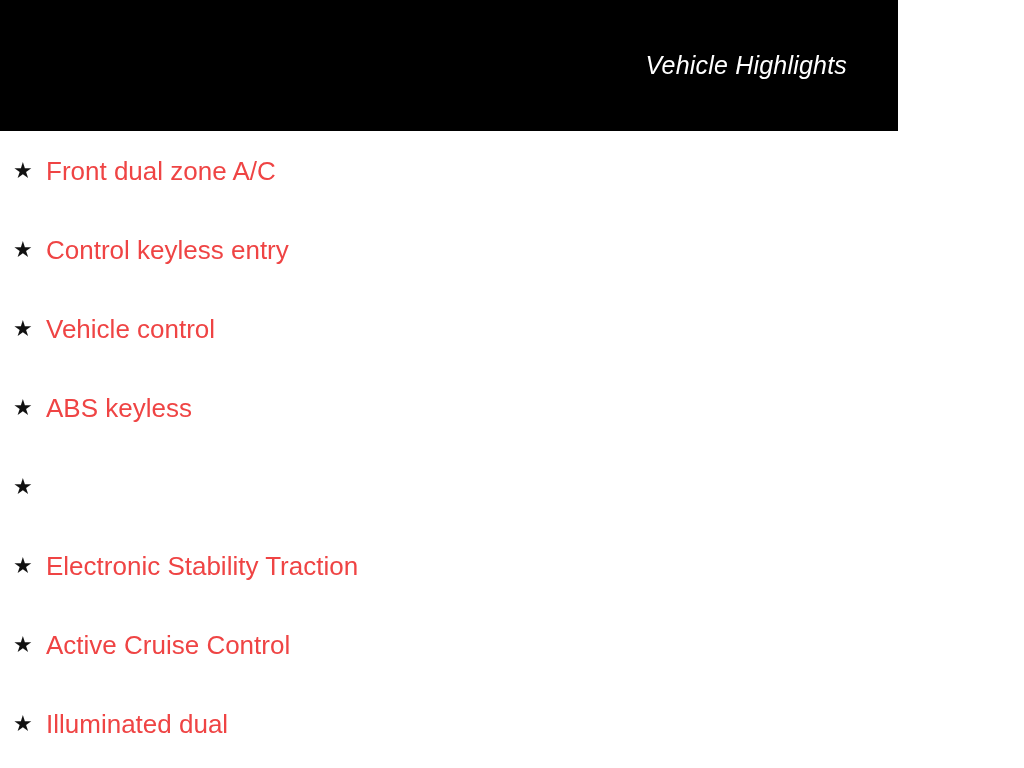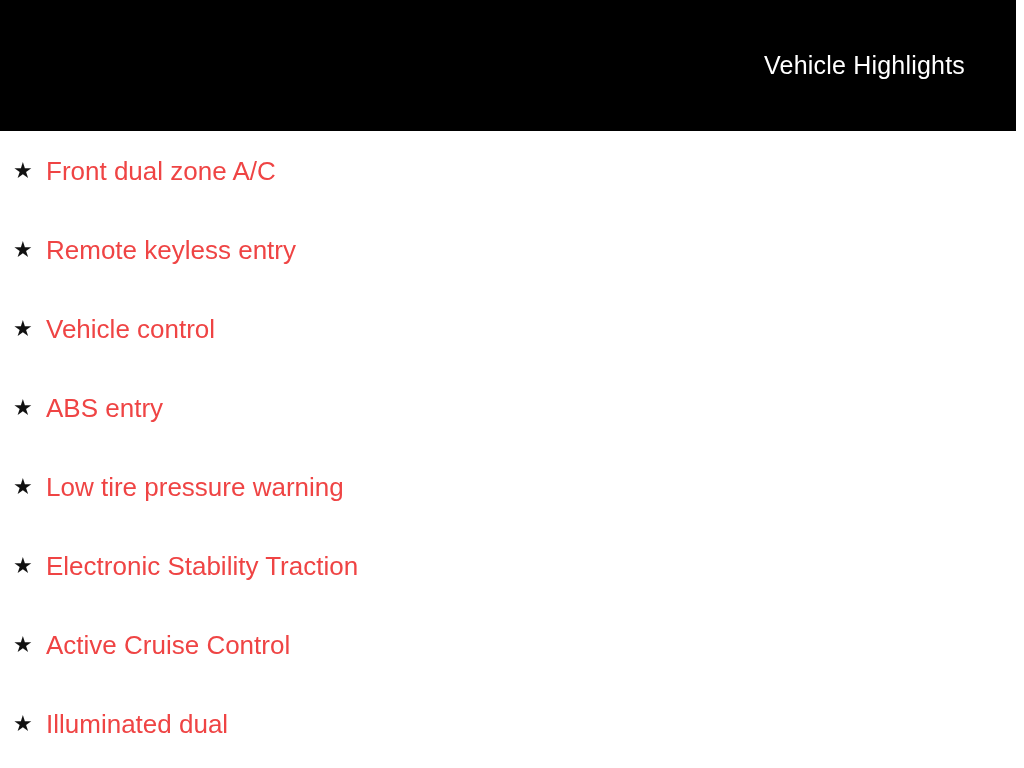--- a/index.html
+++ b/index.html
@@ -8,27 +8,28 @@
     padding: 0;
   }
   body {
     width: 1024px;
     height: 768px;
     background: #ffffff;
     font-family: "Liberation Sans", sans-serif;
     overflow: hidden;
   }
   .header {
-    width: 1016px;
+    width: 898px;
     height: 131px;
     background: #000000;
     display: flex;
     align-items: center;
     justify-content: flex-end;
     padding-right: 51px;
+    font-style: italic;
   }
   .header .title {
     color: #ffffff;
     font-size: 25px;
     font-weight: 400;
     letter-spacing: 0.2px;
   }
   .highlights-list {
     list-style: none;
     margin: 0;
@@ -60,33 +61,32 @@
   <span class="title">Vehicle Highlights</span>
 </div>
 
 <ul class="highlights-list" id="highlights-list">
     <li class="highlight-item">
       <span class="star">★</span>
       <span class="label">Front dual zone A/C</span>
     </li>
     <li class="highlight-item">
       <span class="star">★</span>
-      <span class="label">Remote keyless entry</span>
+      <span class="label">Control keyless entry</span>
     </li>
     <li class="highlight-item">
       <span class="star">★</span>
       <span class="label">Vehicle control</span>
     </li>
     <li class="highlight-item">
       <span class="star">★</span>
-      <span class="label">ABS entry</span>
+      <span class="label">ABS keyless</span>
     </li>
     <li class="highlight-item">
       <span class="star">★</span>
-      <span class="label">Low tire pressure warning</span>
     </li>
     <li class="highlight-item">
       <span class="star">★</span>
       <span class="label">Electronic Stability Traction</span>
     </li>
     <li class="highlight-item">
       <span class="star">★</span>
       <span class="label">Active Cruise Control</span>
     </li>
     <li class="highlight-item">

